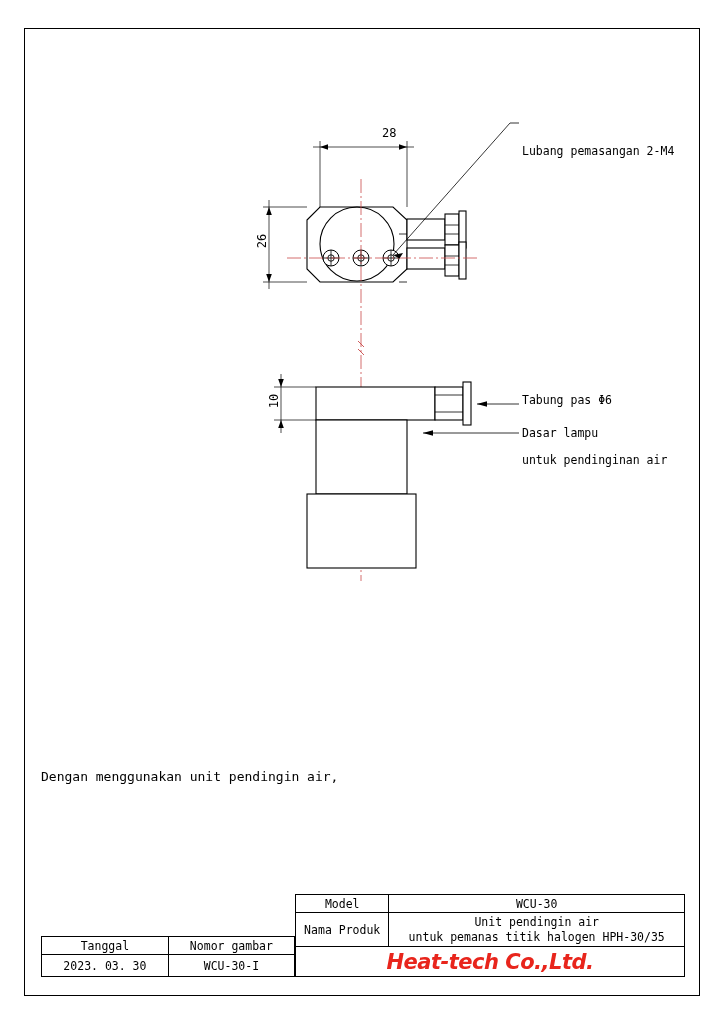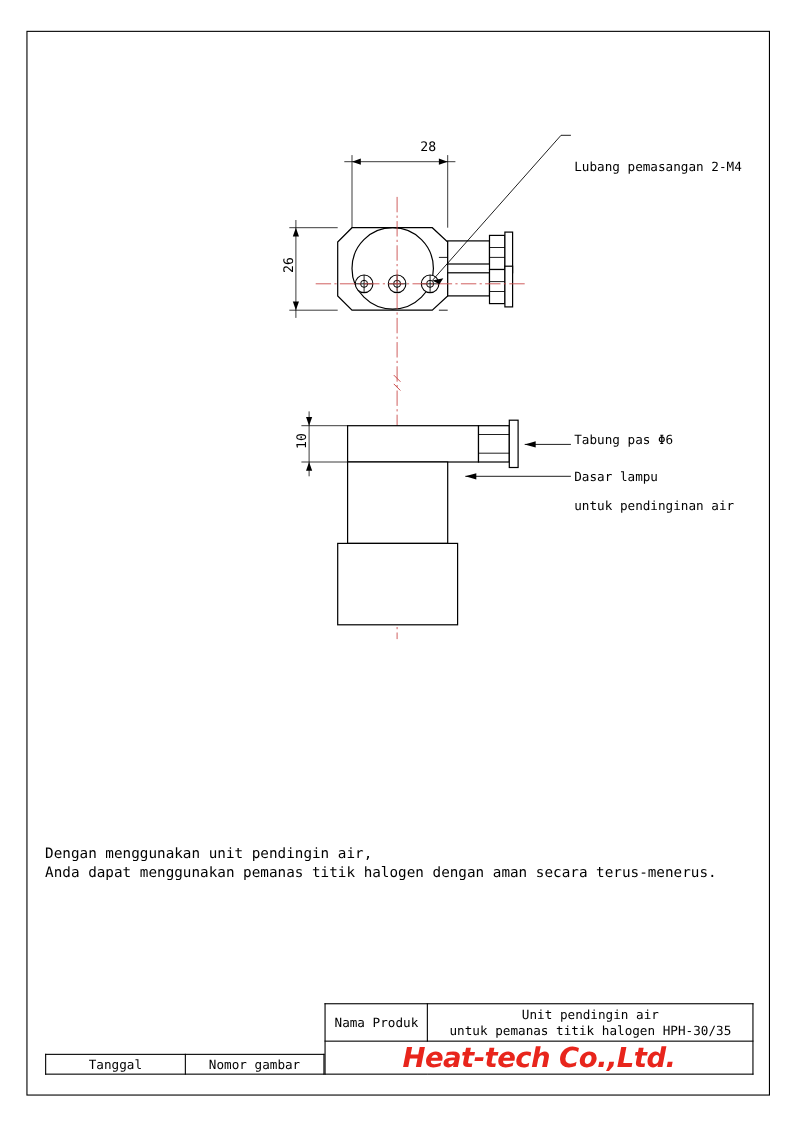--- a/index.html
+++ b/index.html
@@ -93,21 +93,21 @@
     position: absolute;
     left: 0;
     bottom: 0;
     width: 254px;
   }
   #tb-left table { width: 254px; }
   .logo {
     font-family: "DejaVu Sans", sans-serif;
     font-weight: bold;
     font-style: italic;
-    font-size: 25px;
+    font-size: 21px;
     color: #e8251c;
     letter-spacing: -0.5px;
     line-height: 26px;
   }
   .tb-tall { height: 34px; }
   .tb-row { height: 18px; }
   .two-line { line-height: 15px; text-align: center; }
 </style>
 </head>
 <body>
@@ -227,27 +227,30 @@
 
     
     <div class="lbl" style="left:497px; top:79px;margin-top:36px;">Lubang pemasangan 2-M4</div>
     <div class="lbl" style="left:497px; top:364px;">Tabung pas Φ6</div>
     <div class="lbl" style="left:497px; top:383px;margin-top:41px;">untuk pendinginan air</div>
     <div class="lbl" style="left:497px; top:397px;">Dasar lampu</div>
   </div>
 
   <div id="notes">
     <div>Dengan menggunakan unit pendingin air,</div>
-    <div>Anda dapat menggunakan pemanas titik halogen dengan aman secara terus-menerus.</div>
   </div>
 
   <div id="titleblock">
     <div id="tb-right">
       <table class="tb">
         <tbody>
+        <tr class="tb-row">
+          <td>Model</td>
+          <td>WCU-30</td>
+        </tr>
         <tr class="tb-tall">
           <td>Nama Produk</td>
           <td>
             <div class="two-line">Unit pendingin air</div>
             <div class="two-line">untuk pemanas titik halogen HPH-30/35</div>
           </td>
         </tr>
         <tr style="height:30px;">
           <td colspan="2">
             <div class="logo">Heat-tech Co.,Ltd.</div>
@@ -257,18 +260,22 @@
         </table>
     </div>
 
     <div id="tb-left">
       <table class="tb">
         <tbody>
             <tr class="tb-row">
           <td style="width:127px;">Tanggal</td>
           <td style="width:127px;margin-top:21px;">Nomor gambar</td>
         </tr>
+        <tr style="height:22px;">
+          <td>2023. 03. 30</td>
+          <td>WCU-30-I</td>
+        </tr>
       </tbody>
         </table>
     </div>
   </div>
 
 </div>
 
 </body></html>

